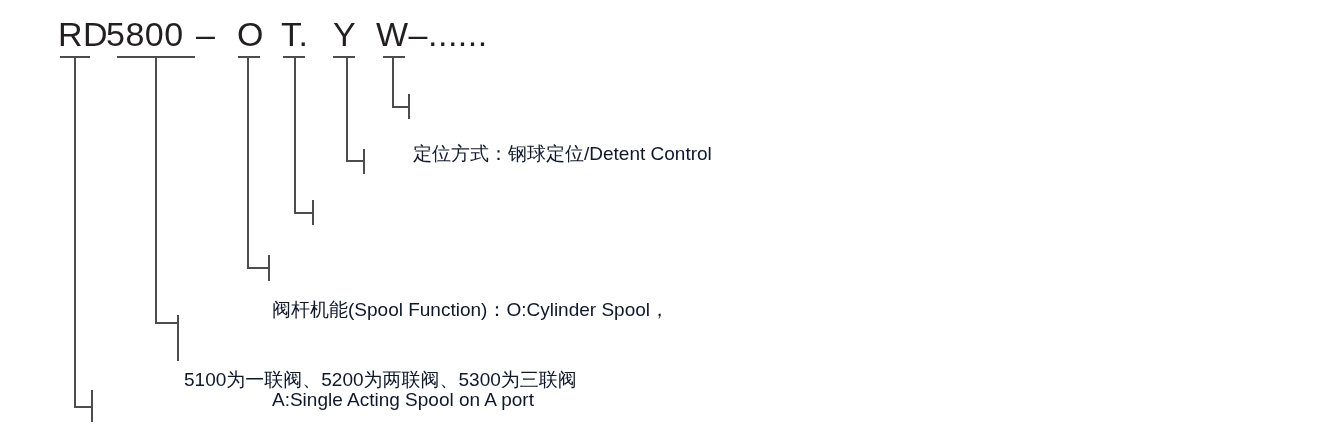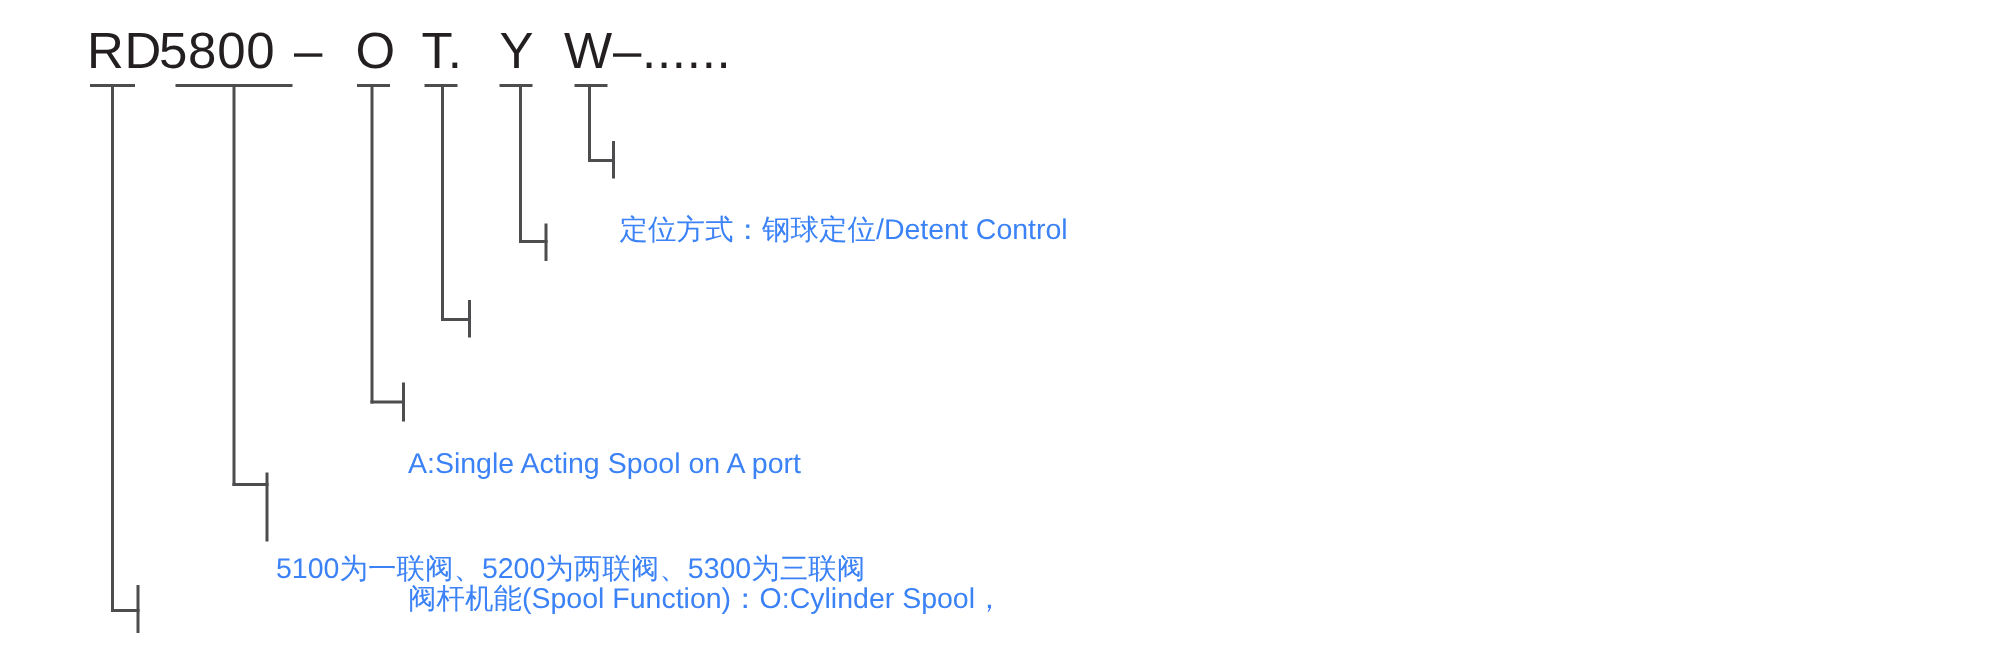--- a/index.html
+++ b/index.html
@@ -28,21 +28,21 @@
     letter-spacing: 0.5px;
   }
   .line {
     position: absolute;
     background: #4d4d4f;
   }
   .callout-text {
     position: absolute;
     font-size: 19px;
     line-height: 24px;
-    color: #3b82f6;
+    color: #0f172a;
     white-space: pre;
   }
   .callout-text.two-line-o { line-height: 30px; }
   .callout-text.two-line-5200 { line-height: 28px; }
 
   
   .ul-rd   { left: 60px;  top: 56px; width: 30px; height: 2px; }
   .ul-5200 { left: 117px; top: 56px; width: 78px; height: 2px; }
   .ul-o    { left: 238px; top: 56px; width: 22px; height: 2px; }
   .ul-t    { left: 283px; top: 56px; width: 22px; height: 2px; }
@@ -122,22 +122,22 @@
   <div class="line tk-y"></div>
 
   <div class="line vl-t"></div>
   <div class="line hl-t"></div>
   <div class="line tk-t"></div>
 
   <div class="line vl-o"></div>
   <div class="line hl-o"></div>
   <div class="line tk-o"></div>
   <div class="callout-text two-line-o txt-o">
+    <div>阀杆机能(Spool Function)：O:Cylinder Spool，</div>
     <div>A:Single Acting Spool on A port</div>
-    <div>阀杆机能(Spool Function)：O:Cylinder Spool，</div>
   </div>
 
   <div class="line vl-5200"></div>
   <div class="line hl-5200"></div>
   <div class="line tk-5200"></div>
   <div class="callout-text two-line-5200 txt-5200">
     <div>5100为一联阀、5200为两联阀、5300为三联阀</div>
     
   </div>
 

